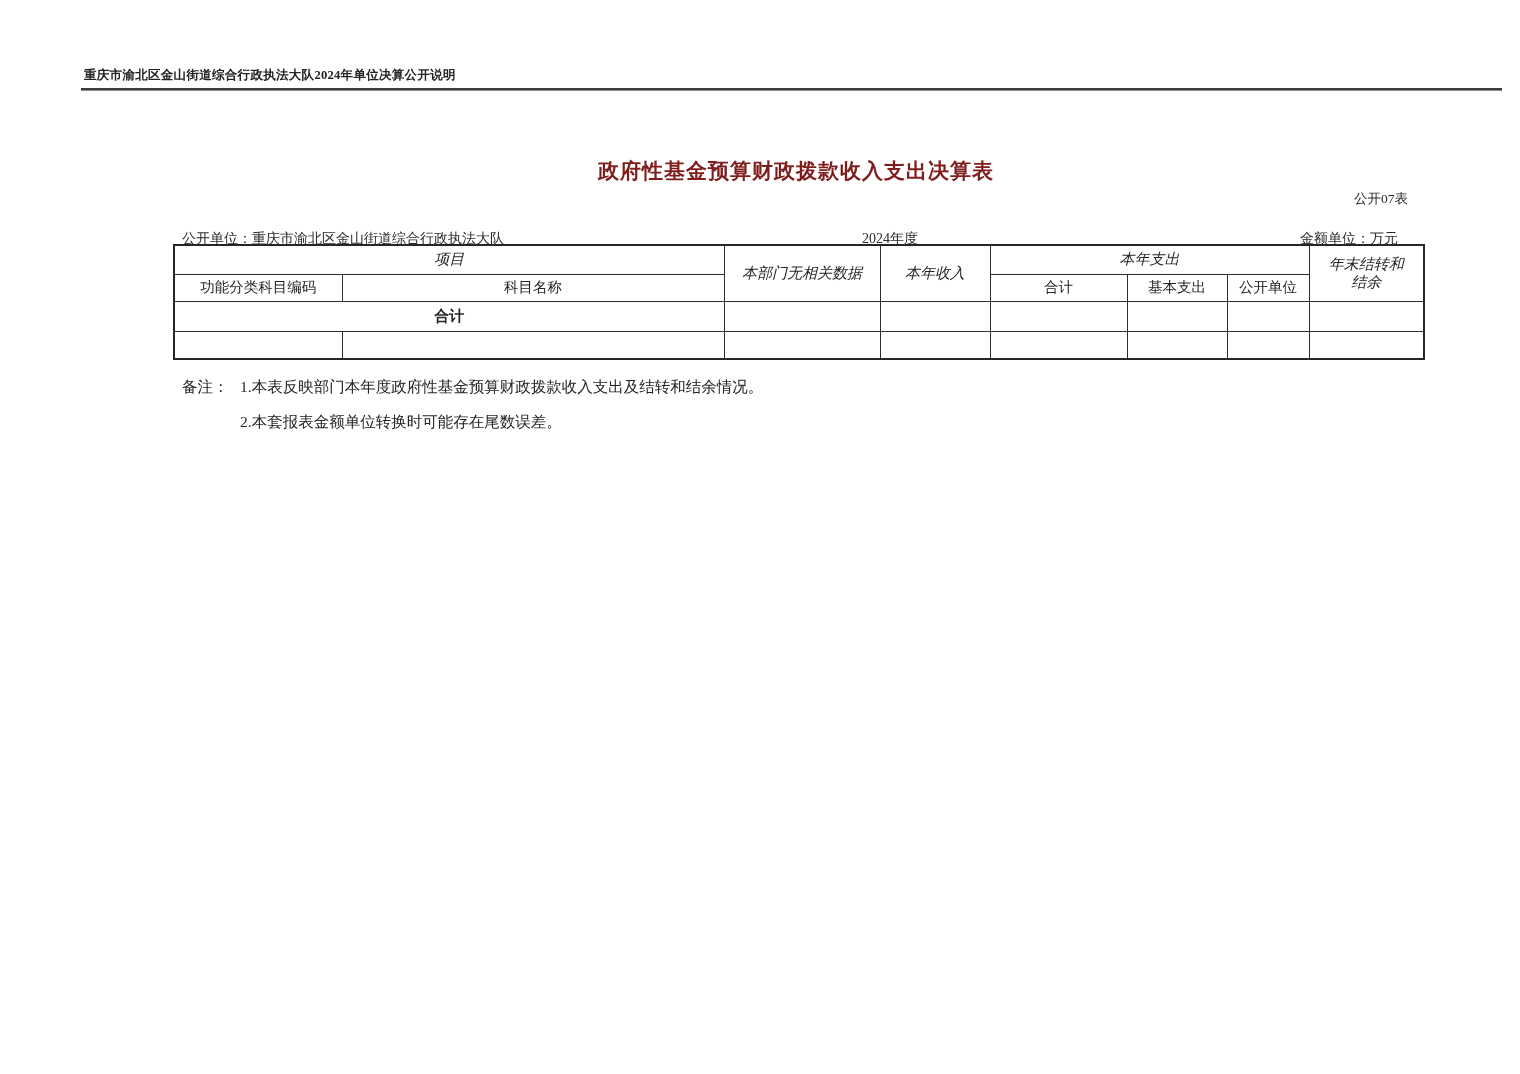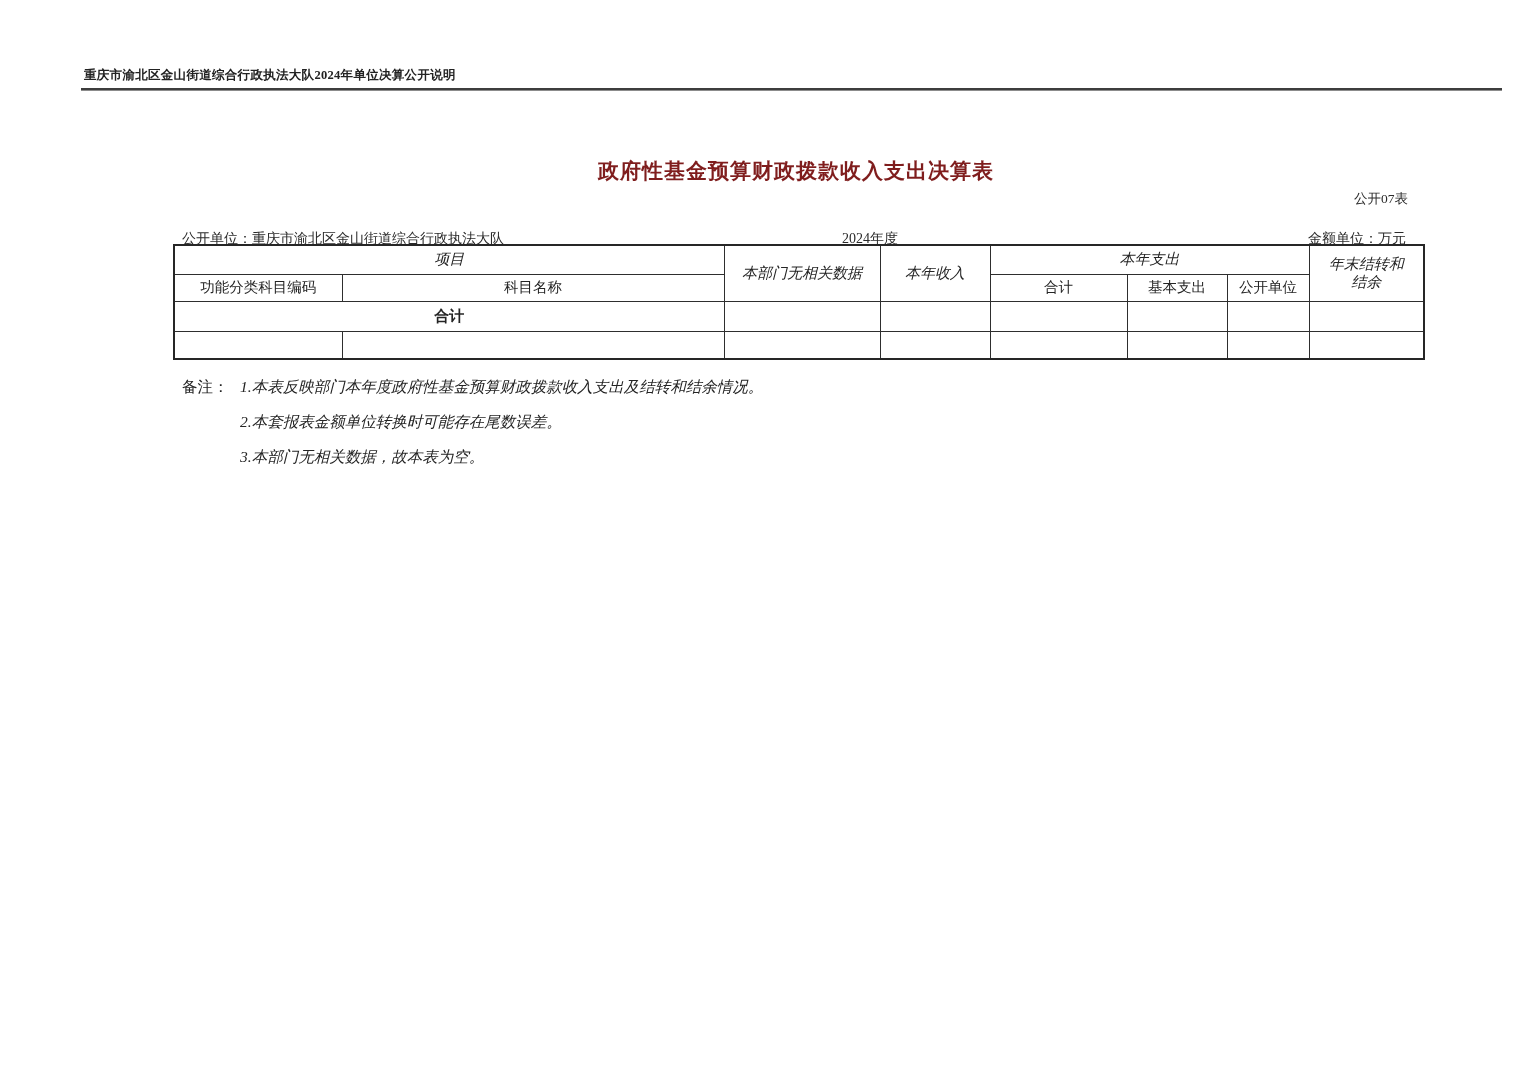--- a/index.html
+++ b/index.html
@@ -60,22 +60,22 @@
   .meta-row {
     position: absolute;
     left: 137px;
     top: 185px;
     width: 1250px;
     height: 20px;
     font-size: 14px;
     color: #2a2a2a;
   }
   .meta-unit { position: absolute; left: 0; top: 0; white-space: nowrap; }
-  .meta-year { position: absolute; left: 660px; top: 0; white-space: nowrap; }
-  .meta-amount { position: absolute; right: 8px; top: 0; white-space: nowrap; text-align: center; }
+  .meta-year { position: absolute; left: 680px; top: 0; white-space: nowrap; }
+  .meta-amount { position: absolute; right: 16px; top: 0; white-space: nowrap; text-align: center; }
 
   
   .fiscal-table {
     position: absolute;
     left: 137px;
     top: 208px;
     width: 1250px;
     border-collapse: collapse;
     table-layout: fixed;
     border: 2px solid #262626;
@@ -101,21 +101,21 @@
   .notes {
     position: absolute;
     left: 137px;
     top: 329px;
     width: 900px;
     font-size: 15.5px;
     color: #242424;
     line-height: 26px;
   }
   .notes-label { position: absolute; left: 0; top: 0; }
-  .notes-items { margin-left: 58px; font-style: italic; }
+  .notes-items { margin-left: 58px; }
 
   
   .page-footer {
     position: absolute;
     left: 0;
     top: 1040px;
     width: 100%;
     text-align: center;
     font-size: 13px;
     color: #2a2a2a;
@@ -184,19 +184,18 @@
         <td></td>
       </tr>
     </tbody>
   </table>
 
   <div class="notes">
     <span class="notes-label">备注：</span>
     <div class="notes-items">
       <div>1.本表反映部门本年度政府性基金预算财政拨款收入支出及结转和结余情况。</div>
       <div>2.本套报表金额单位转换时可能存在尾数误差。</div>
-      <div>3.本部门无相关数据，故本表为空。</div>
     </div>
   </div>
 
   <div class="page-footer">-14-</div>
 
 </div>
 
 </body></html>

